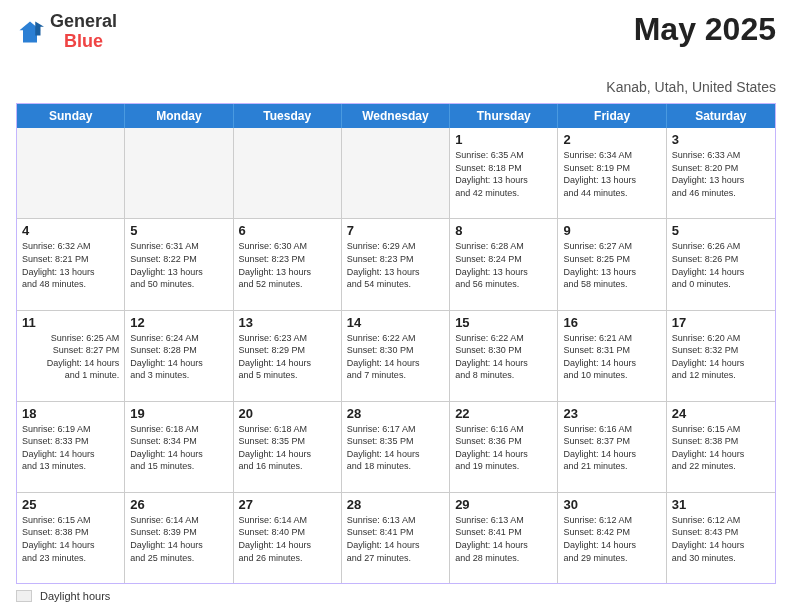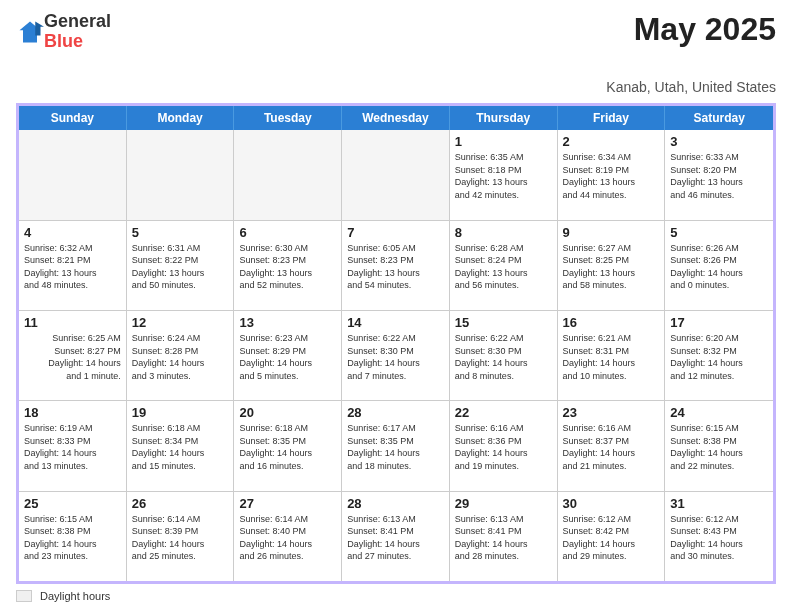--- a/index.html
+++ b/index.html
@@ -19,21 +19,22 @@
     }
     .header {
       display: flex;
       justify-content: space-between;
       align-items: flex-start;
       margin-bottom: 8px;
     }
     .logo {
       display: flex;
       align-items: center;
-      gap: 0;
+      gap: 6px;
+      text-align: center;
     }
     .logo-text {
       font-size: 18px;
       font-weight: bold;
       line-height: 1.1;
     }
     .logo-general { color: #333; }
     .logo-blue { color: #ef4444; }
     .logo-icon {
       width: 28px;
@@ -50,21 +51,21 @@
     }
     .location {
       font-size: 14px;
       color: #555;
       margin-top: 32px;
     }
     .calendar {
       flex: 1;
       display: flex;
       flex-direction: column;
-      border: 3px solid #c4b5fd;
+      border: 1px solid #c4b5fd;
     }
     .day-headers {
       display: grid;
       grid-template-columns: repeat(7, 1fr);
       background: #2b7fd4;
     }
     .day-header {
       color: #fff;
       font-size: 12px;
       font-weight: bold;
@@ -205,21 +206,21 @@
           </div>
           <div class="cell">
             <div class="cell-day">6</div>
             <div class="cell-info" style="white-space: pre-line;">Sunrise: 6:30 AM
 Sunset: 8:23 PM
 Daylight: 13 hours
 and 52 minutes.</div>
           </div>
           <div class="cell">
             <div class="cell-day">7</div>
-            <div class="cell-info" style="white-space: pre-line;">Sunrise: 6:05 AM
+            <div class="cell-info" style="white-space: pre-line;">Sunrise: 6:29 AM
 Sunset: 8:23 PM
 Daylight: 13 hours
 and 54 minutes.</div>
           </div>
           <div class="cell">
             <div class="cell-day">8</div>
             <div class="cell-info" style="white-space: pre-line;">Sunrise: 6:28 AM
 Sunset: 8:24 PM
 Daylight: 13 hours
 and 56 minutes.</div>

